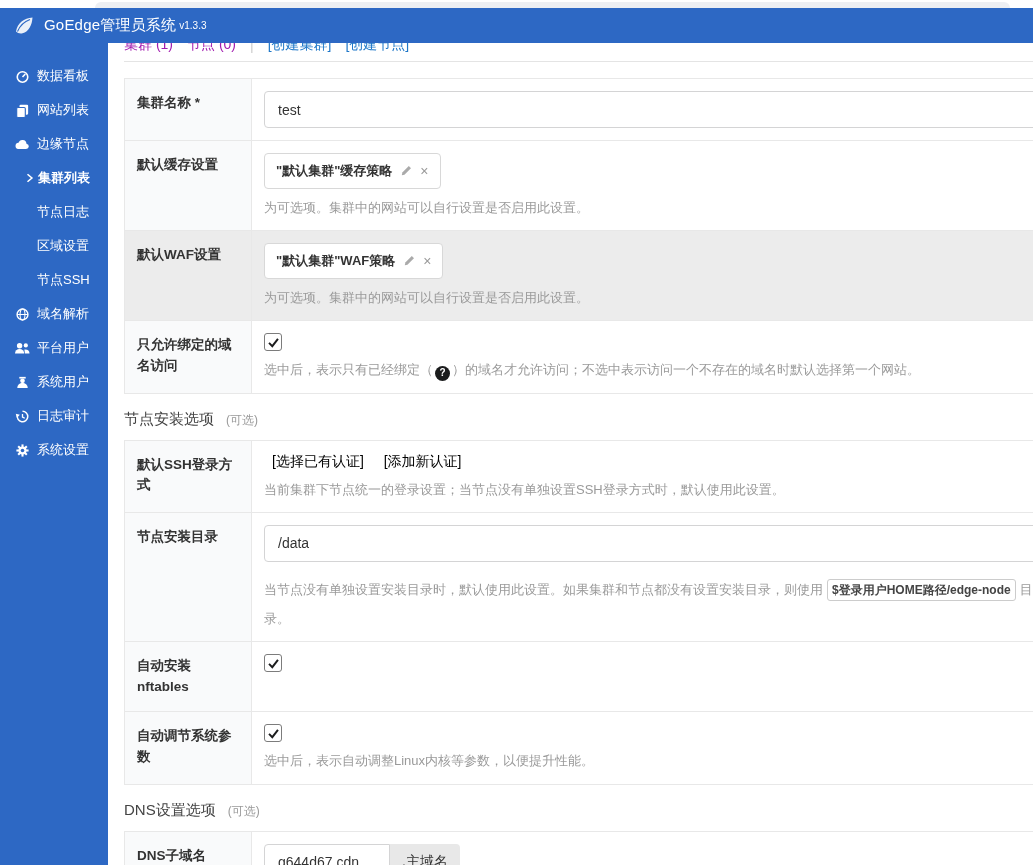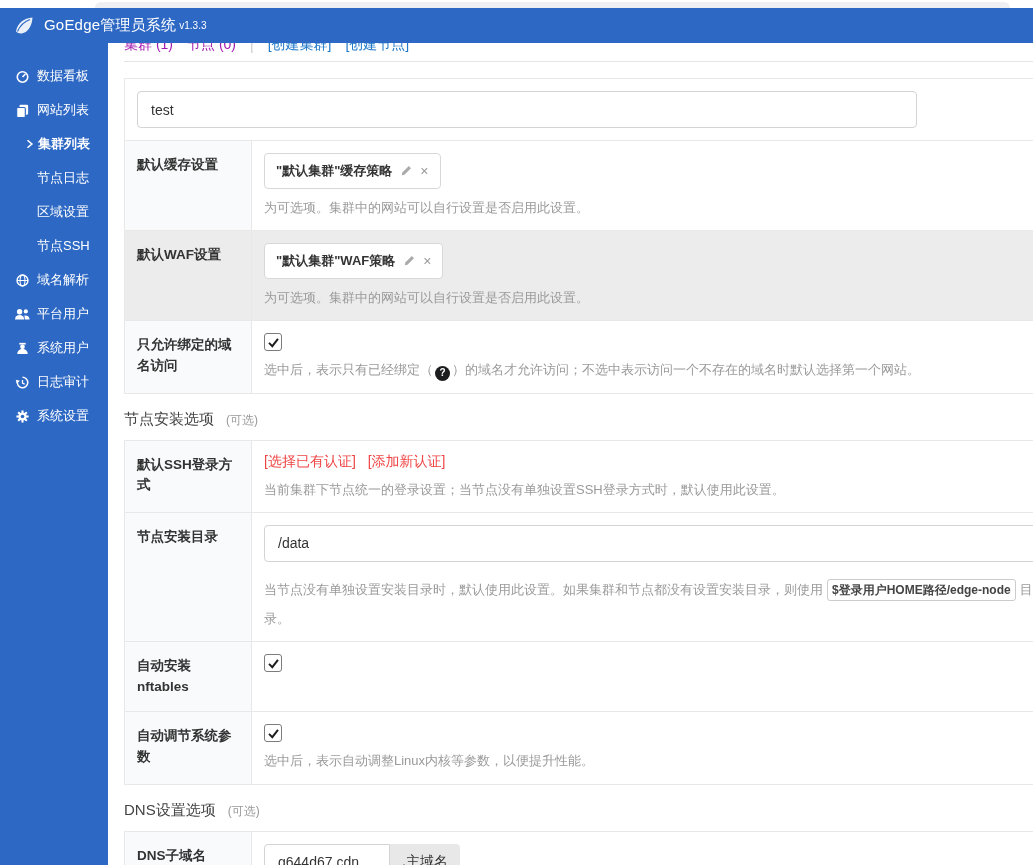--- a/index.html
+++ b/index.html
@@ -57,21 +57,21 @@
     border-radius:4px; padding:8px 11px; font-size:13px; font-weight:bold; background:#fff; cursor:default;
   }
   .chip .edit { display:flex; cursor:pointer; }
   .chip .x { color:#999; font-weight:normal; cursor:pointer; font-size:14px; line-height:1; }
   .help { margin-top:9px; font-size:13px; color:#9a9a9a; line-height:1.55; }
   .codechip { display:inline-block; border:1px solid #ccc; border-radius:3px; padding:1px 4px; font-size:12px; font-weight:bold; color:#444; margin:8px 4px; white-space:nowrap; background:#fff; }
   .cb { width:18px; height:18px; border:1px solid #7c7c7c; border-radius:3px; background:#fff; display:flex; align-items:center; justify-content:center; cursor:pointer; }
   .qmark { display:inline-flex; width:15px; height:15px; border-radius:50%; background:#1b1c1d; color:#fff; font-size:10px; font-weight:bold; align-items:center; justify-content:center; vertical-align:-2px; margin:0 2px; }
   .sect { margin:16px 0 12px 0; font-size:15px; color:#444; height:18px; }
   .sect .opt { font-size:12px; color:#999; margin-left:12px; }
-  .blue-link { color:#ef4444; cursor:pointer; margin-right:8px; }
+  .blue-link { color:#000000; cursor:pointer; margin-right:8px;margin-left:8px; }
   .igroup { display:inline-flex; }
   .igroup .inp { border-radius:4px 0 0 4px; }
   .inp.w-dns { width:126px; }
   .addon { background:#e8e8e8; border-radius:0 4px 4px 0; display:flex; align-items:center; padding:0 12px; font-size:14px; color:#333; height:37px; }
 </style>
 </head>
 <body>
 
 <div class="app">
 
@@ -99,20 +99,28 @@
       <span>数据看板</span>
     </div>
     <div class="side-item">
       <span class="icn">
         <svg viewBox="0 0 16 16" width="15" height="15">
             <rect x="4.8" y="1.8" width="9.2" height="10.6" rx="1.2" fill="#fff"></rect>
             <rect x="1.8" y="4.8" width="9.2" height="10.6" rx="1.2" fill="#fff" stroke="#2d68c4" stroke-width="1.2"></rect>
           </svg>
       </span>
       <span>网站列表</span>
+    </div>
+    <div class="side-item">
+      <span class="icn">
+        <svg viewBox="0 0 16 16" width="16" height="16">
+            <path d="M4.2 13 h7.9 a2.7 2.7 0 0 0 .4 -5.37 a4.1 4.1 0 0 0 -8 -.8 a3.1 3.1 0 0 0 -.3 6.17 z" fill="#fff"></path>
+          </svg>
+      </span>
+      <span>边缘节点</span>
     </div>
     <div class="side-item sub active">
       <span class="chev">
         <svg viewBox="0 0 16 16" width="10" height="10">
             <polyline points="4,2 11,8 4,14" fill="none" stroke="#fff" stroke-width="2.6"></polyline>
           </svg>
       </span>
       <span>集群列表</span>
     </div>
     <div class="side-item sub">
@@ -187,20 +195,21 @@
     <span class="menu-tab">节点 (0)</span>
     <span class="menu-sep">|</span>
     <span class="menu-link">[创建集群]</span>
     <span class="menu-link">[创建节点]</span>
   </div>
 
   <div class="content">
 
     <div class="ftable">
       <div class="frow t1r1">
+        <div class="fl">集群名称 *</div>
         <div class="fc">
           <input class="inp full" value="test" style="">
         </div>
       </div>
       <div class="frow t1r2">
         <div class="fl">默认缓存设置</div>
         <div class="fc">
           <span class="chip">
             <span>"默认集群"缓存策略</span>
             <span class="edit">

